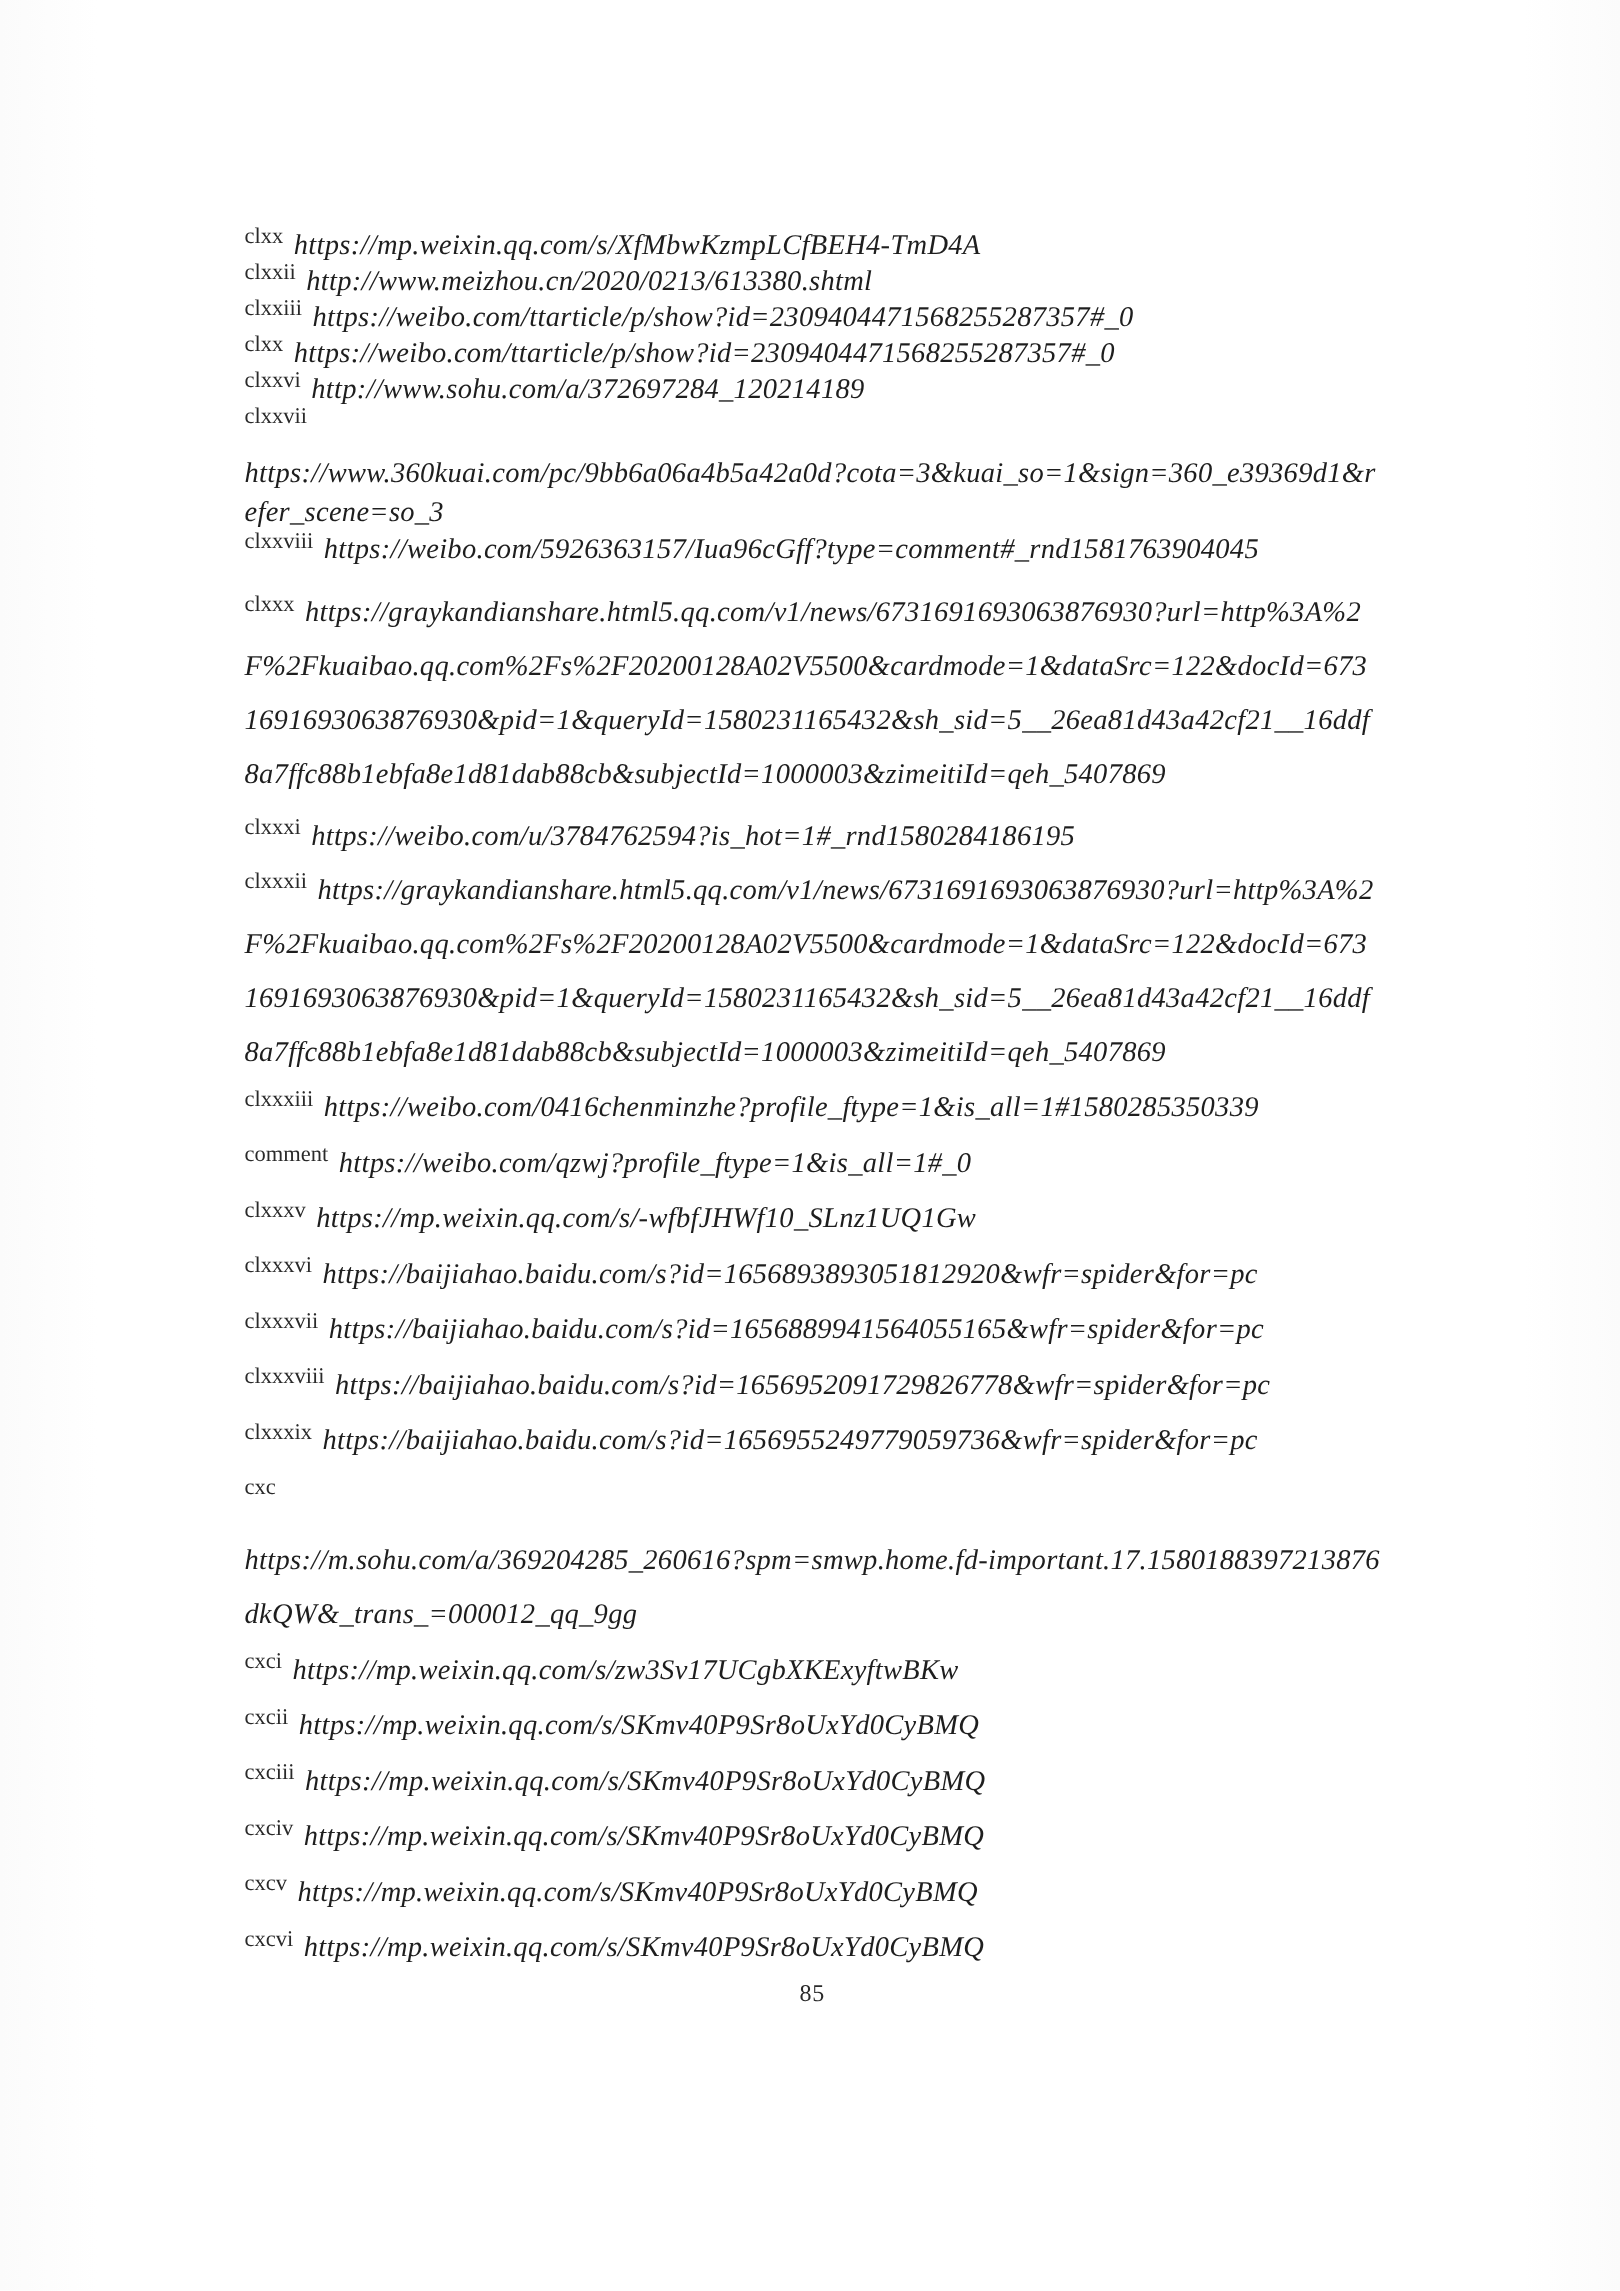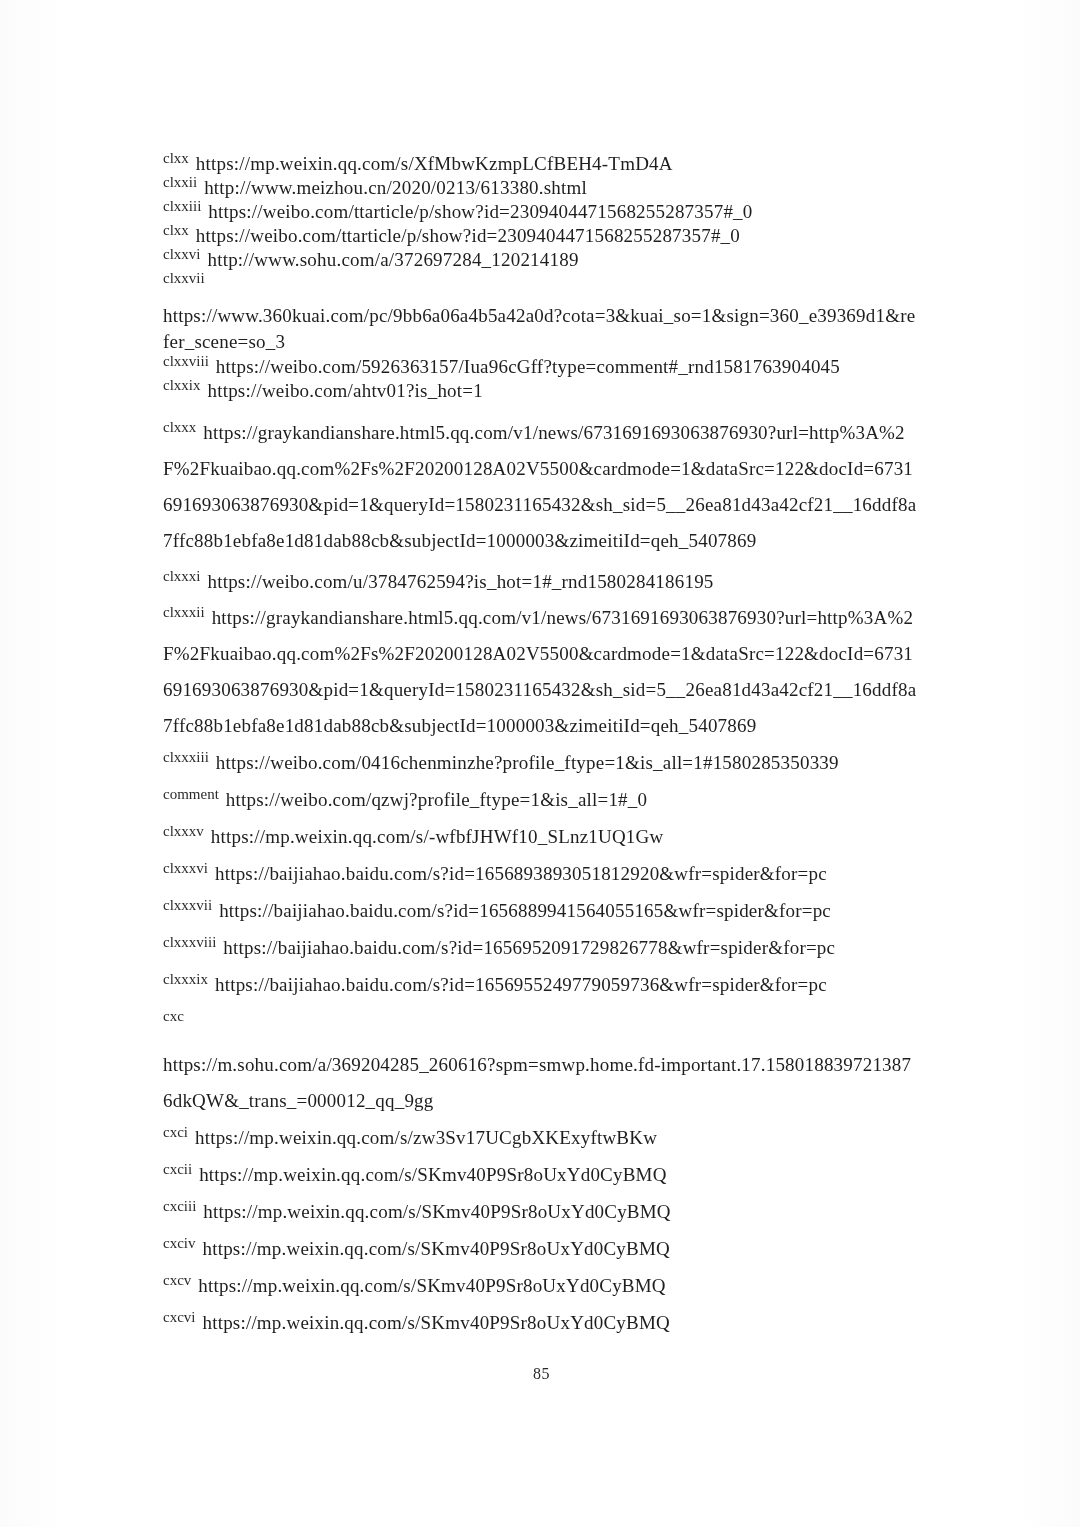--- a/index.html
+++ b/index.html
@@ -43,44 +43,44 @@
   sup.ref-label {
     font-size: 15px;
     line-height: 0;
     letter-spacing: 0;
     margin-right: 7px;
     vertical-align: super;
     color: #2a2a2a;
   }
   .ref-url {
     color: #1e1e1e;
+    font-style: italic;
   }
   .page-number {
-    margin-top: 24px;
+    margin-top: 4px;
     text-align: center;
     font-size: 16px;
     letter-spacing: 0.5px;
     color: #2a2a2a;
   }
 </style>
 </head>
 <body>
 
 <div class="page">
   <main class="content">
     <section>
         <p class="entry tight"><sup class="ref-label">clxx</sup><span class="ref-url">https://mp.weixin.qq.com/s/XfMbwKzmpLCfBEH4-TmD4A</span></p>
         <p class="entry tight"><sup class="ref-label">clxxii</sup><span class="ref-url">http://www.meizhou.cn/2020/0213/613380.shtml</span></p>
         <p class="entry tight"><sup class="ref-label">clxxiii</sup><span class="ref-url">https://weibo.com/ttarticle/p/show?id=2309404471568255287357#_0</span></p>
         <p class="entry tight"><sup class="ref-label">clxx</sup><span class="ref-url">https://weibo.com/ttarticle/p/show?id=2309404471568255287357#_0</span></p>
         <p class="entry tight"><sup class="ref-label">clxxvi</sup><span class="ref-url">http://www.sohu.com/a/372697284_120214189</span></p>
         <p class="entry tight"><sup class="ref-label">clxxvii</sup></p>
         <p class="entry wrap-tight gap-sm"><span class="ref-url">https://www.360kuai.com/pc/9bb6a06a4b5a42a0d?cota=3&amp;kuai_so=1&amp;sign=360_e39369d1&amp;refer_scene=so_3</span></p>
         <p class="entry tight"><sup class="ref-label">clxxviii</sup><span class="ref-url">https://weibo.com/5926363157/Iua96cGff?type=comment#_rnd1581763904045</span></p>
-        <p class="entry tight"><sup class="ref-label">clxxix</sup><span class="ref-url">https://weibo.com/ahtv01?is_hot=1</span></p>
         <p class="entry wrap gap-md"><sup class="ref-label">clxxx</sup><span class="ref-url">https://graykandianshare.html5.qq.com/v1/news/6731691693063876930?url=http%3A%2F%2Fkuaibao.qq.com%2Fs%2F20200128A02V5500&amp;cardmode=1&amp;dataSrc=122&amp;docId=6731691693063876930&amp;pid=1&amp;queryId=1580231165432&amp;sh_sid=5__26ea81d43a42cf21__16ddf8a7ffc88b1ebfa8e1d81dab88cb&amp;subjectId=1000003&amp;zimeitiId=qeh_5407869</span></p>
         <p class="entry loose gap-xs"><sup class="ref-label">clxxxi</sup><span class="ref-url">https://weibo.com/u/3784762594?is_hot=1#_rnd1580284186195</span></p>
         <p class="entry wrap"><sup class="ref-label">clxxxii</sup><span class="ref-url">https://graykandianshare.html5.qq.com/v1/news/6731691693063876930?url=http%3A%2F%2Fkuaibao.qq.com%2Fs%2F20200128A02V5500&amp;cardmode=1&amp;dataSrc=122&amp;docId=6731691693063876930&amp;pid=1&amp;queryId=1580231165432&amp;sh_sid=5__26ea81d43a42cf21__16ddf8a7ffc88b1ebfa8e1d81dab88cb&amp;subjectId=1000003&amp;zimeitiId=qeh_5407869</span></p>
         <p class="entry loose"><sup class="ref-label">clxxxiii</sup><span class="ref-url">https://weibo.com/0416chenminzhe?profile_ftype=1&amp;is_all=1#1580285350339</span></p>
         <p class="entry loose"><sup class="ref-label">comment</sup><span class="ref-url">https://weibo.com/qzwj?profile_ftype=1&amp;is_all=1#_0</span></p>
         <p class="entry loose"><sup class="ref-label">clxxxv</sup><span class="ref-url">https://mp.weixin.qq.com/s/-wfbfJHWf10_SLnz1UQ1Gw</span></p>
         <p class="entry loose"><sup class="ref-label">clxxxvi</sup><span class="ref-url">https://baijiahao.baidu.com/s?id=1656893893051812920&amp;wfr=spider&amp;for=pc</span></p>
         <p class="entry loose"><sup class="ref-label">clxxxvii</sup><span class="ref-url">https://baijiahao.baidu.com/s?id=1656889941564055165&amp;wfr=spider&amp;for=pc</span></p>
         <p class="entry loose"><sup class="ref-label">clxxxviii</sup><span class="ref-url">https://baijiahao.baidu.com/s?id=1656952091729826778&amp;wfr=spider&amp;for=pc</span></p>
         <p class="entry loose"><sup class="ref-label">clxxxix</sup><span class="ref-url">https://baijiahao.baidu.com/s?id=1656955249779059736&amp;wfr=spider&amp;for=pc</span></p>

